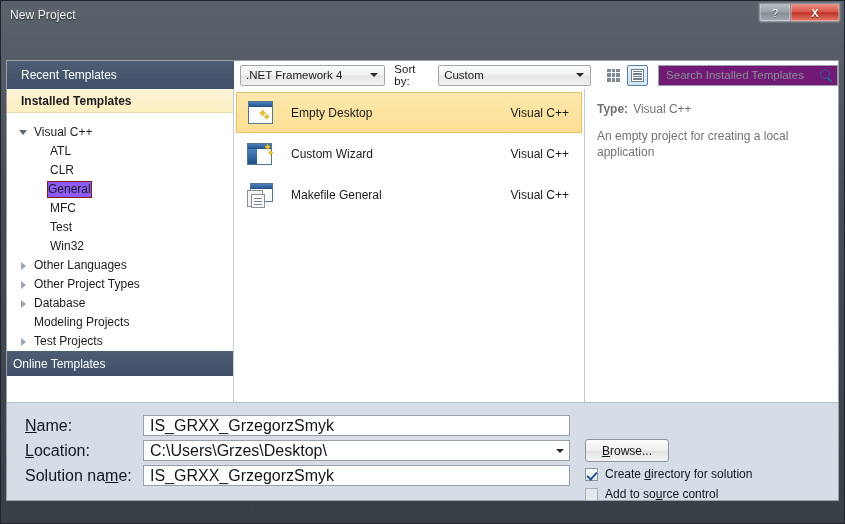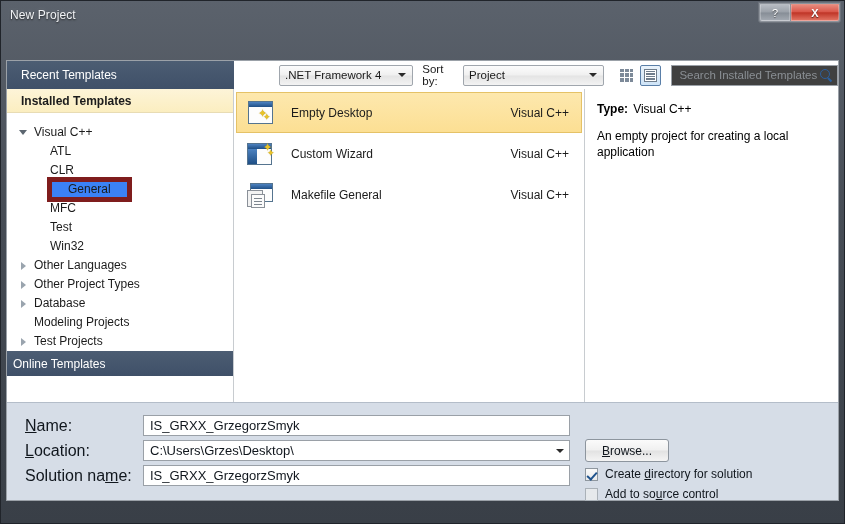--- a/index.html
+++ b/index.html
@@ -101,21 +101,21 @@
     position: relative;
     cursor: default;
   }
   .combo .arrow {
     position: absolute; right: 6px; top: 50%;
     width: 0; height: 0; margin-top: -2px;
     border-left: 4px solid transparent;
     border-right: 4px solid transparent;
     border-top: 4px solid #2a2a2a;
   }
-  .combo-framework { width: 152px; margin-left: 39px; }
+  .combo-framework { width: 152px; }
   .sortby-label { font-size: 11.5px; color: #1a1a1a; margin: 0 6px 0 9px; }
   .combo-sort { width: 160px; }
 
   .viewbtns { display: flex; gap: 3px; margin-left: 12px; }
   .viewbtn {
     width: 21px; height: 21px;
     border: 1px solid transparent; border-radius: 2px;
     display: flex; align-items: center; justify-content: center;
     cursor: default;
   }
@@ -133,21 +133,21 @@
     width: 13px; height: 13px;
     border: 1px solid #6f7d8c;
     display: grid; grid-template-rows: repeat(4,1fr);
     gap: 1px; padding: 1px;
     background: #fff;
   }
   .glyph-list i { background: #6f7d8c; display: block; }
 
   .searchbox {
     width: 188px; height: 21px; margin-left: 10px;
-    background: #404040;
+    background: #701a75;
     border: 1px solid #9aa0a7;
     display: flex; align-items: center;
     padding: 0 4px 0 7px;
     position: relative;
   }
   .searchbox span.ph {
     font-size: 11.5px; color: #8a8f94; flex: 1 1 auto;
   }
   .search-icon { width: 14px; height: 14px; position: relative; }
   .search-icon::before {
@@ -203,22 +203,22 @@
     width: 0; height: 0;
     border-left: 4px solid transparent;
     border-right: 4px solid transparent;
     border-top: 5px solid #5c6670;
   }
   .tree-label { padding: 0 3px; line-height: 17px; }
   .tree-row.lvl0 { padding-left: 8px; }
   .tree-row.lvl1 { padding-left: 40px; }
   .tree-row.lvl0-noexp { padding-left: 24px; }
   .tree-row.selected .tree-label {
-    background: #3b82f6; border: 5px solid #7f1d1d;
-    padding: 0 16px; line-height: 15px;
+    background: #8b5cf6; border: 1px solid #7f1d1d;
+    padding: 0 0; line-height: 15px;
   }
   .online-bar {
     height: 25px; flex: 0 0 25px;
     background: linear-gradient(180deg,#4c5d73 0%,#3f5068 100%);
     color: #fff; font-size: 12px;
     display: flex; align-items: center;
     padding-left: 6px;
     cursor: default;
   }
   .left-filler { height: 26px; flex: 0 0 26px; background: #fff; }
@@ -262,21 +262,21 @@
   .spark {
     position: absolute; color: #e8c32a; font-size: 11px; line-height: 1;
     text-shadow: 0 0 1px #a8850a;
   }
 
   
   .rightpane {
     width: 253px; flex: 0 0 253px;
     background: #fff;
     padding: 13px 14px 0 12px;
-    font-size: 12px; color: #000000;
+    font-size: 12px; color: #737373;
   }
   .type-line { margin-bottom: 12px; }
   .type-line b { font-weight: bold; }
   .type-line span.v { margin-left: 5px; }
   .desc { line-height: 16px; }
 
   
   .formarea {
     flex: 0 0 98px;
     background: #d6dde7;
@@ -288,21 +288,21 @@
     height: 25px; display: flex; align-items: center;
     padding-left: 18px;
   }
   .flabel { width: 118px; flex: 0 0 118px; font-size: 16px; color: #10161d; }
   .flabel u { text-decoration: underline; }
   .ftext {
     width: 427px; height: 21px;
     background: #fff; border: 1px solid #9aa0a7;
     display: flex; align-items: center;
     padding: 0 4px 0 6px;
-    font-size: 13px; color: #10161d;
+    font-size: 16px; color: #10161d;
     position: relative;
     cursor: text;
   }
   .ftext.hascombo { padding-right: 20px; }
   .ftext .arrow {
     position: absolute; right: 5px; top: 50%;
     width: 0; height: 0; margin-top: -2px;
     border-left: 4px solid transparent;
     border-right: 4px solid transparent;
     border-top: 4px solid #2a2a2a;
@@ -369,21 +369,21 @@
       <div class="recent-tab">Recent Templates</div>
 
       <div class="combo combo-framework">
         <span>.NET Framework 4</span>
         <span class="arrow"></span>
       </div>
 
       <div class="sortby-label">Sort by:</div>
 
       <div class="combo combo-sort">
-        <span>Project</span>
+        <span>Custom</span>
         <span class="arrow"></span>
       </div>
 
       <div class="viewbtns">
         <div class="viewbtn">
           <span class="glyph-grid">
             <i></i>
               <i></i>
               <i></i>
               <i></i>

